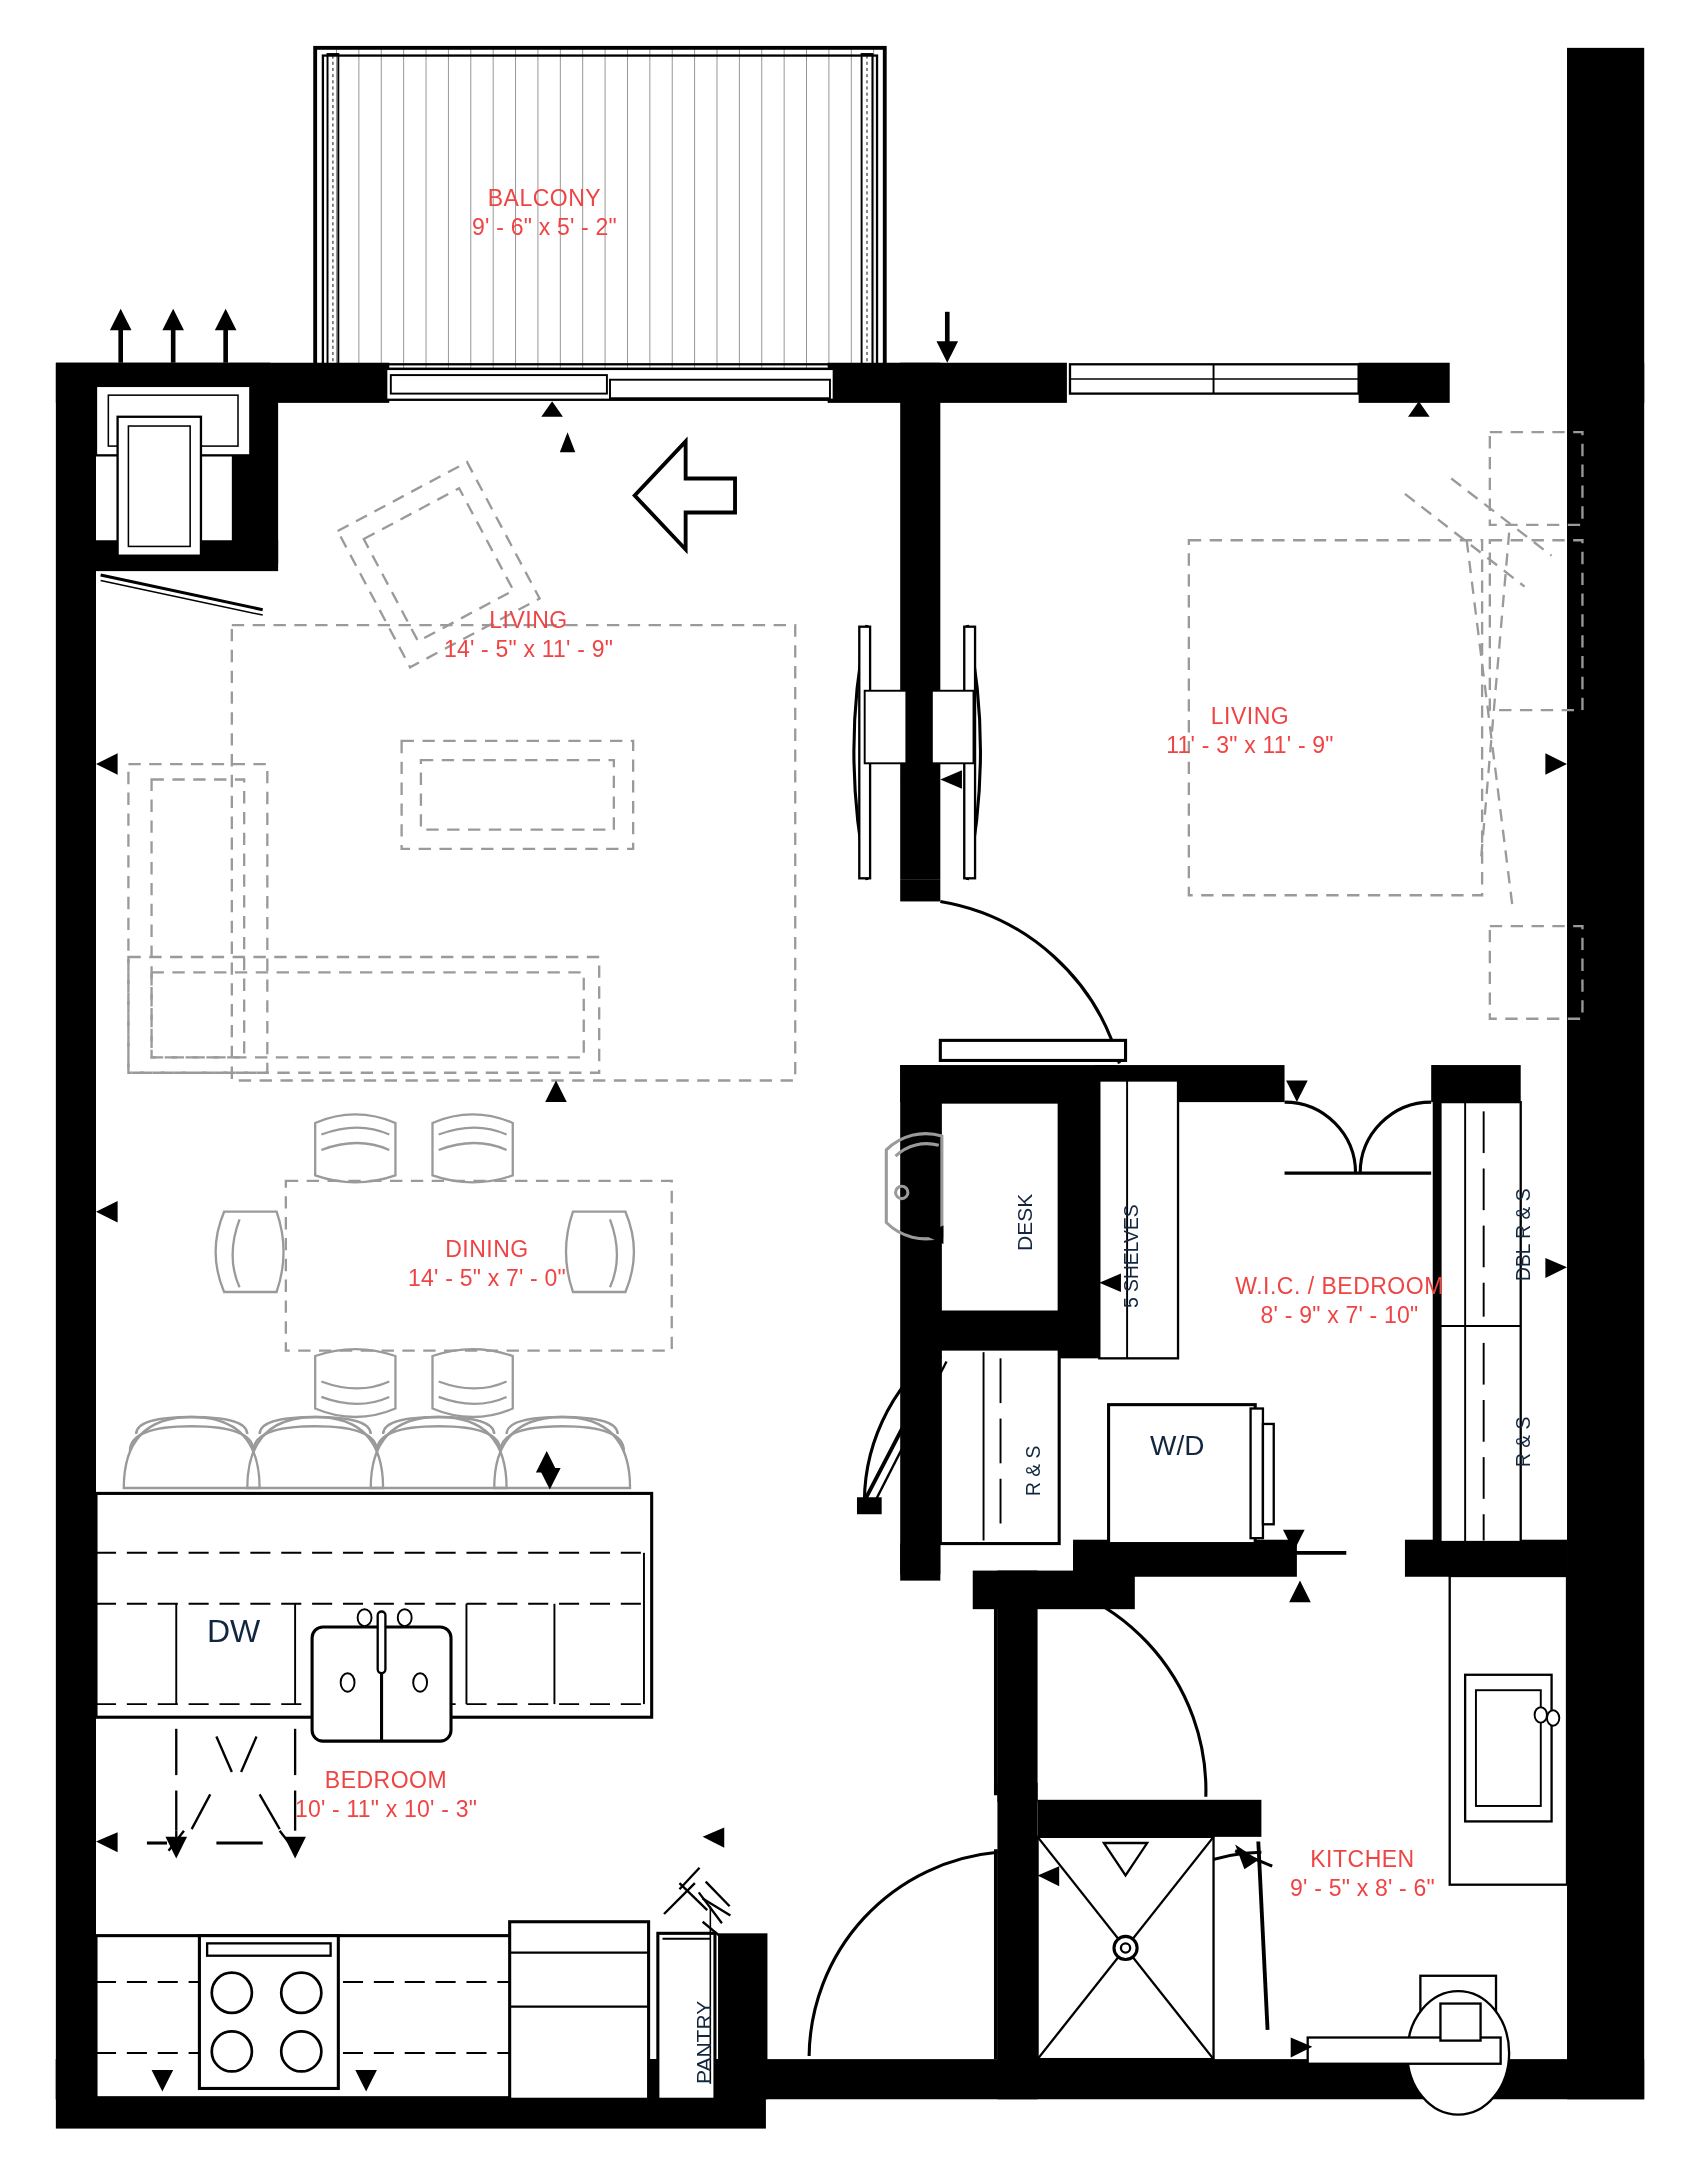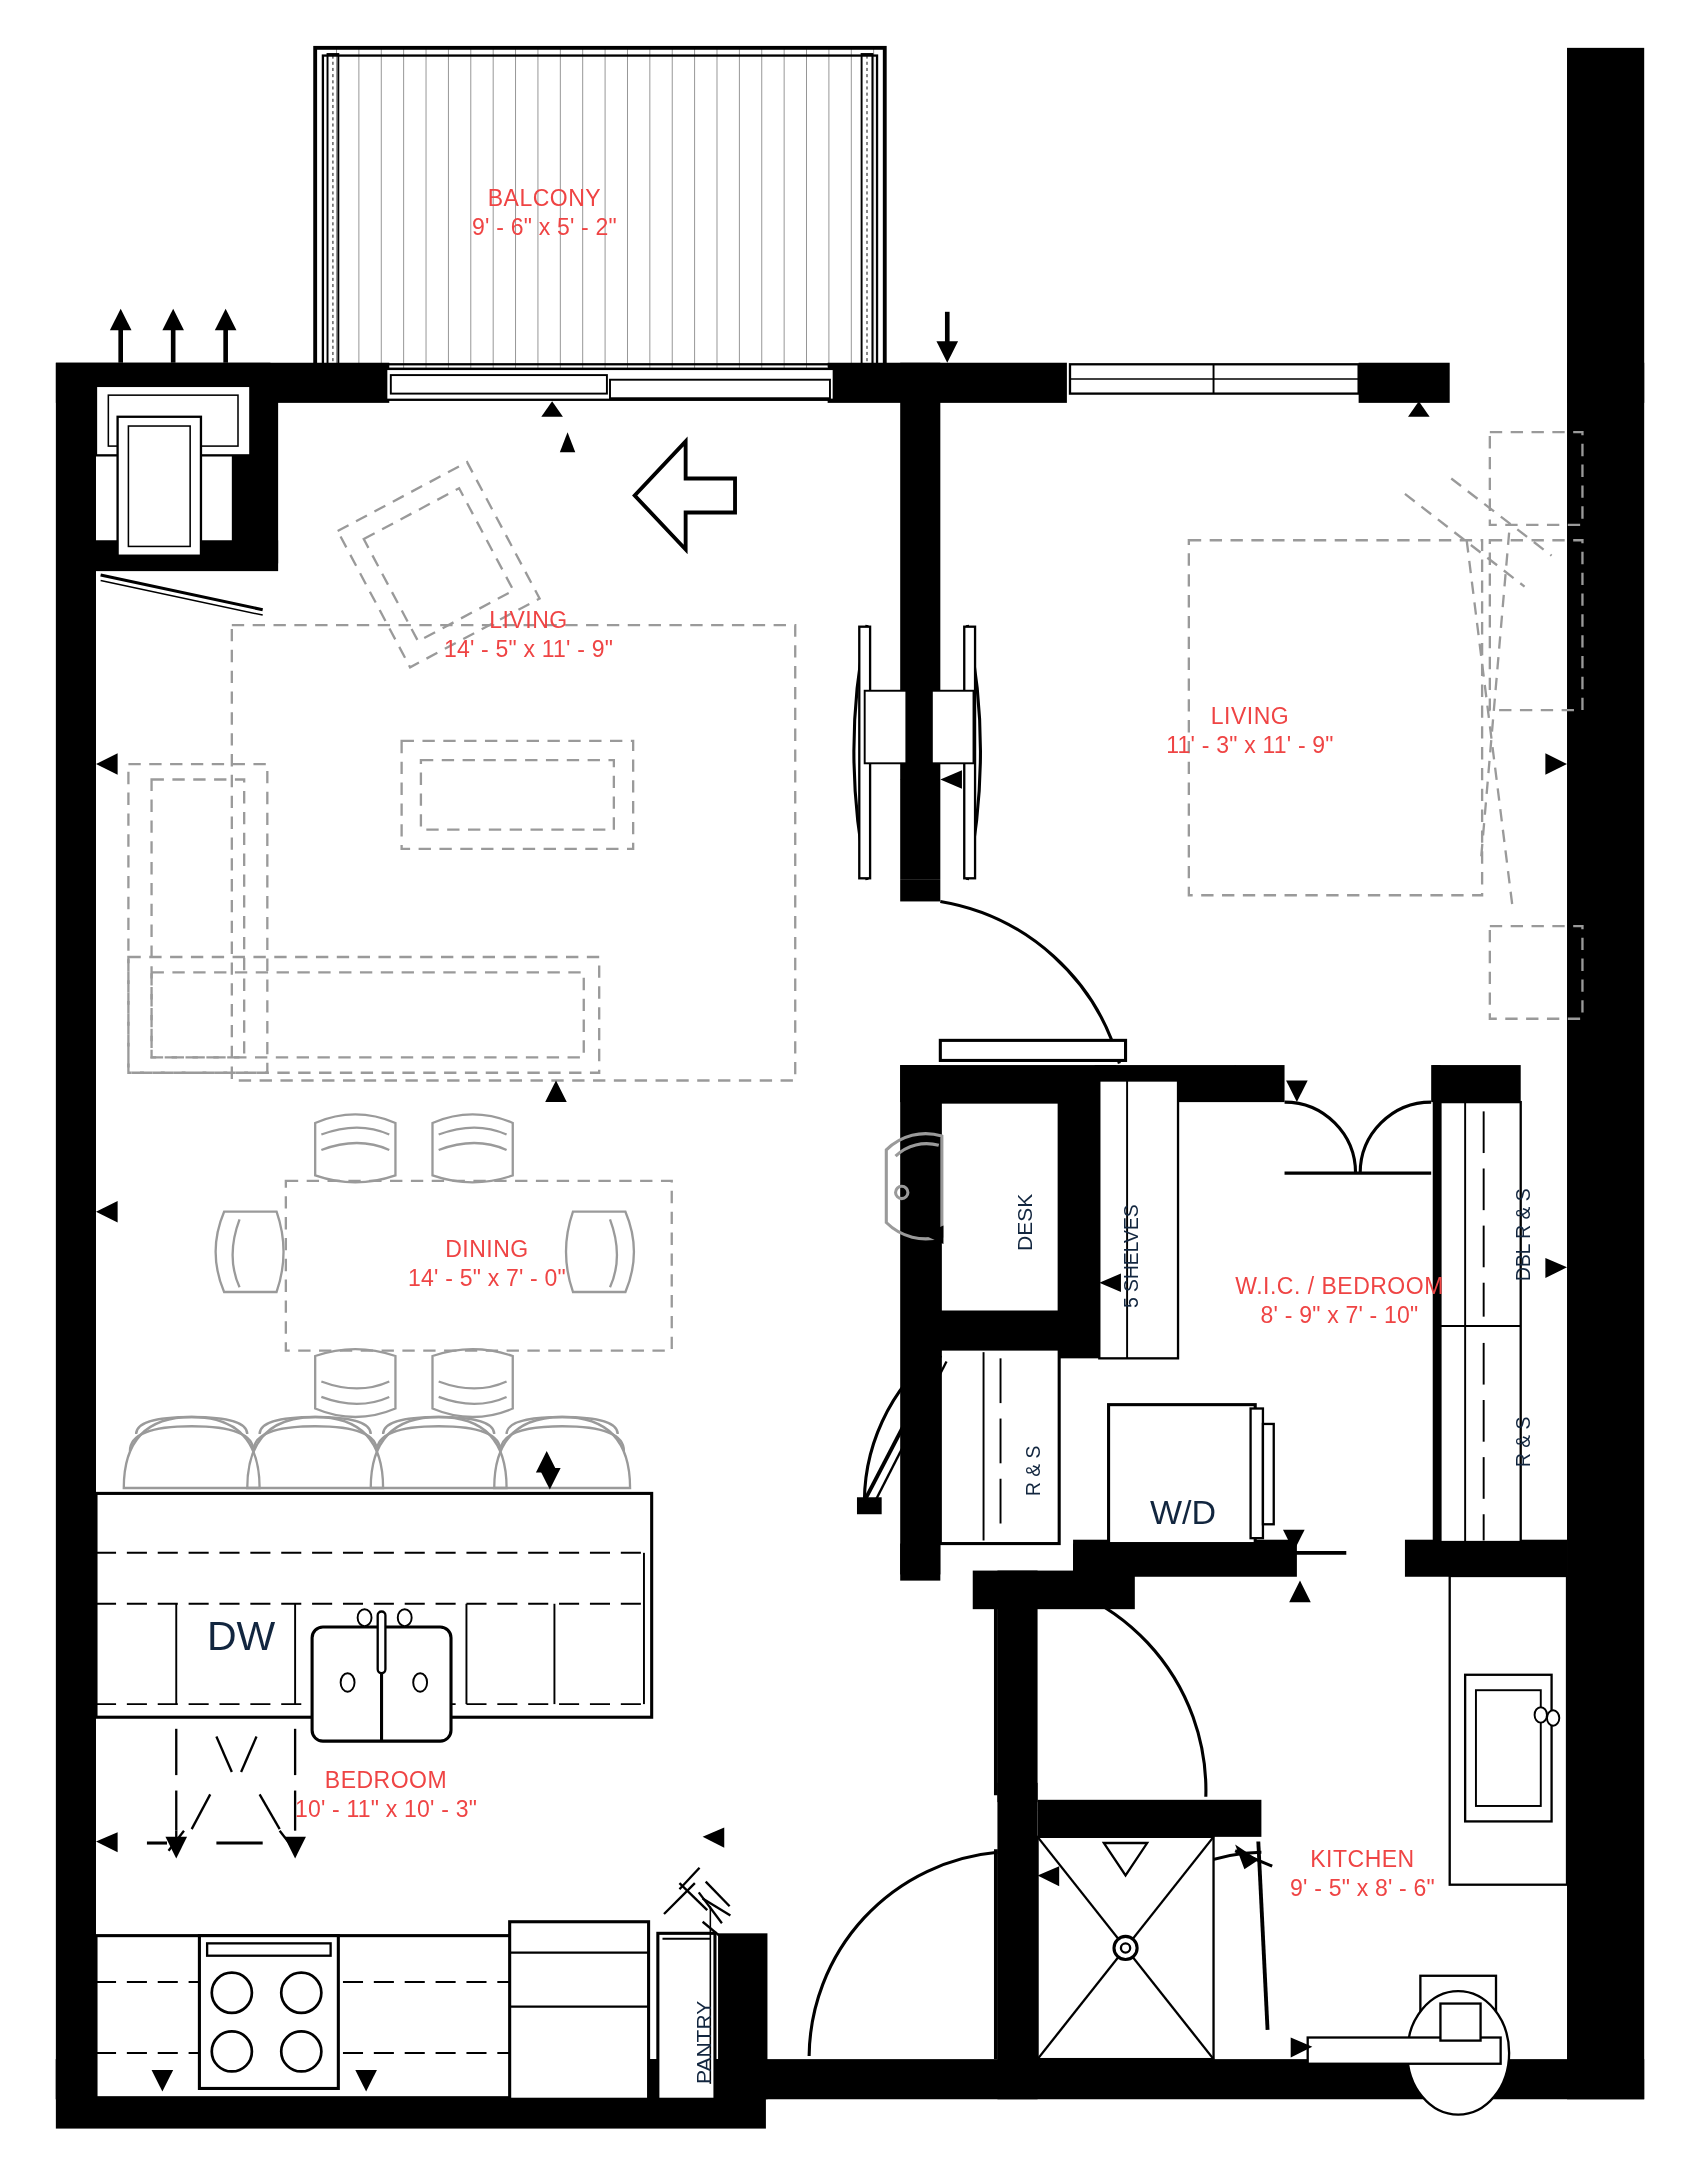--- a/index.html
+++ b/index.html
@@ -501,23 +501,23 @@
   <div class="room-label" style="left:1189px; top:1272px; width:301px;">
     <span class="rl-name">W.I.C. / BEDROOM</span>
     <span class="rl-dim">8' - 9" x 7' - 10"</span>
   </div>
 
   <div class="room-label" style="left:1235px; top:1845px; width:255px;">
     <span class="rl-name">KITCHEN</span>
     <span class="rl-dim">9' - 5" x 8' - 6"</span>
   </div>
 
-  <div class="tag" style="left:207px; top:1613px; font-size:41px;">DW</div>
-
-  <div class="tag" style="left:1150px; top:1493px; font-size:34px;">W/D</div>
+  <div class="tag" style="left:207px; top:1613px; font-size:32px;">DW</div>
+
+  <div class="tag" style="left:1150px; top:1430px; font-size:28px;">W/D</div>
 
   <div class="tag tag-vert" style="left:1013px; top:1251px;">DESK</div>
 
   <div class="tag tag-vert" style="left:1121px; top:1308px; font-size:19.3px;">5 SHELVES</div>
 
   <div class="tag tag-vert" style="left:1023px; top:1496px; font-size:19.3px;">R &amp; S</div>
 
   <div class="tag tag-vert" style="left:1513px; top:1281px; font-size:19.3px;">DBL R &amp; S</div>
 
   <div class="tag tag-vert" style="left:1513px; top:1467px; font-size:19.3px;">R &amp; S</div>

